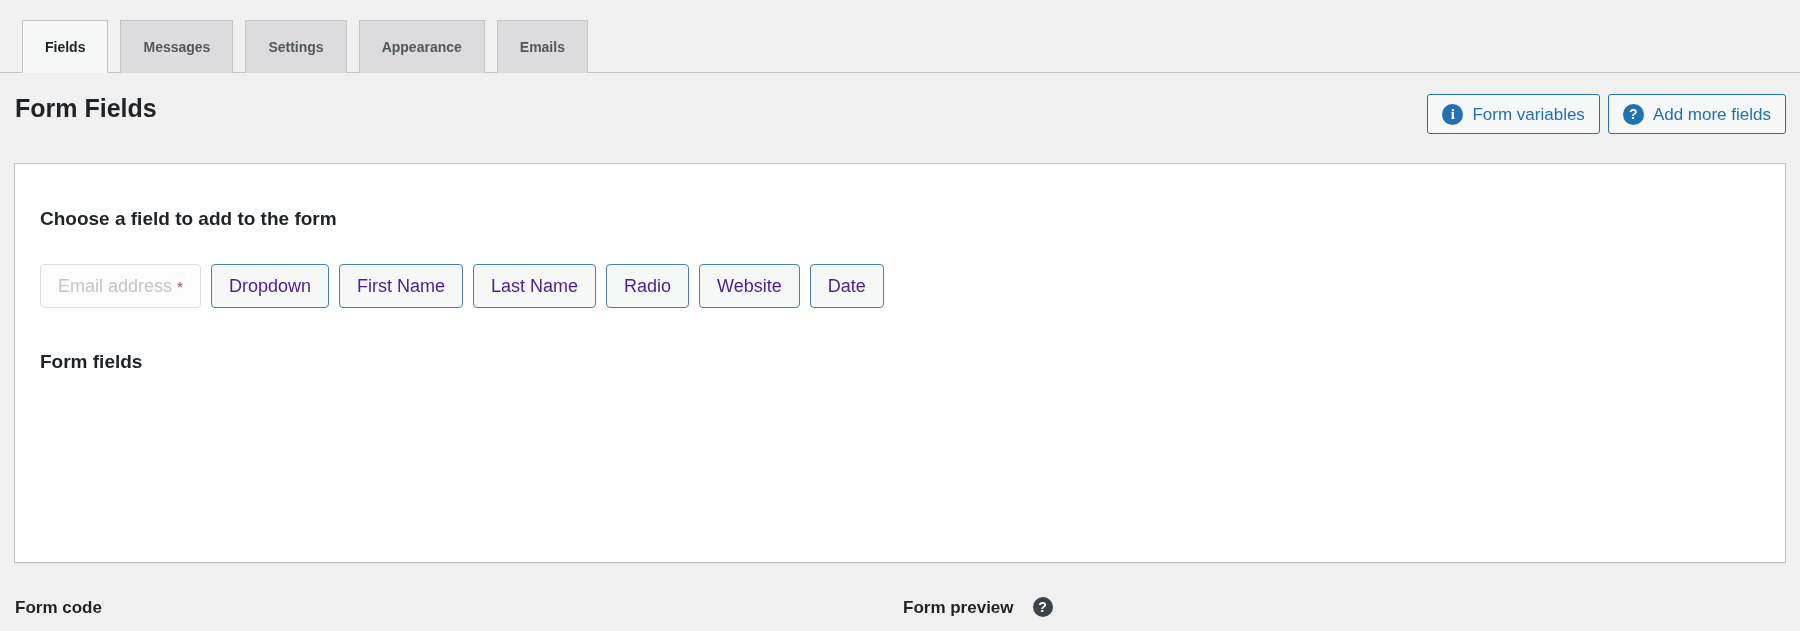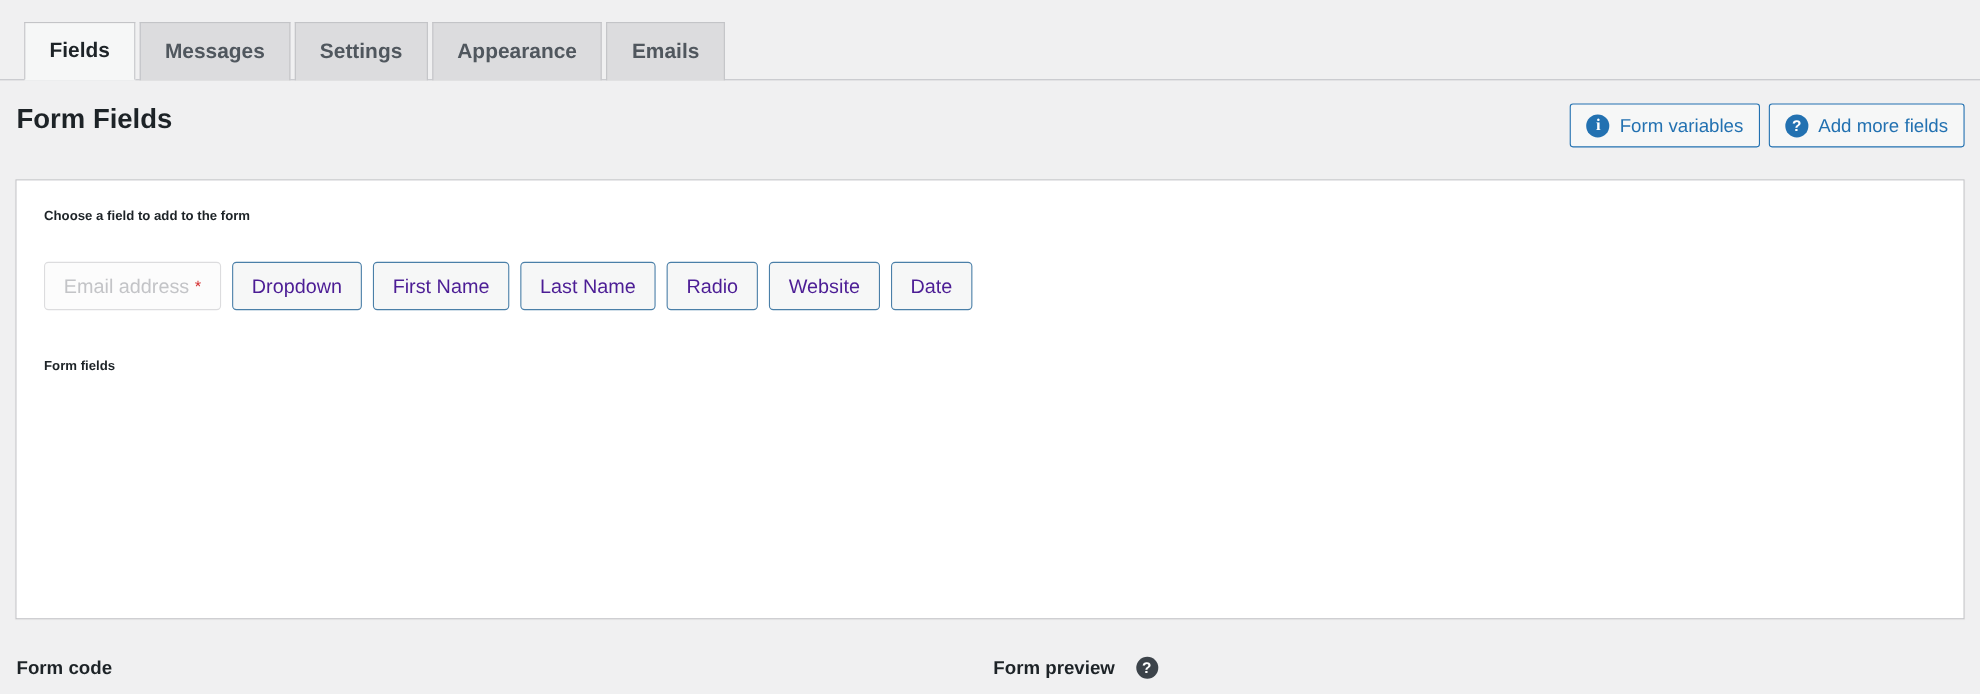--- a/index.html
+++ b/index.html
@@ -29,28 +29,28 @@
     display: flex;
     align-items: flex-end;
   }
   .tab {
     box-sizing: border-box;
     height: 53px;
     padding: 12px 22px;
     display: flex;
     align-items: center;
     justify-content: center;
-    font-size: 19px;
+    font-size: 14px;
     line-height: 1;
     background: #dcdcde;
     border: 1px solid #c3c4c7;
     border-bottom: none;
     color: #50575e;
     font-weight: bold;
-    margin-right: 4px;
+    margin-right: 12px;
     margin-bottom: -1px;
     cursor: pointer;
     white-space: nowrap;
   }
   .tab.active {
     background: #f6f7f7;
     color: #1d2327;
     border-bottom: 1px solid #f6f7f7;
     position: relative;
     z-index: 2;
@@ -122,25 +122,26 @@
     top: 163px;
     width: 1772px;
     height: 400px;
     box-sizing: border-box;
     background: #ffffff;
     border: 1px solid #c3c4c7;
     box-shadow: 0 1px 1px rgba(0,0,0,.04);
   }
   .card-inner { padding: 26px 25px 0 25px; }
   .section-label {
-    font-size: 12px;
-    font-weight: bold;
-    color: #1d2327;
-    line-height: 1;
-    white-space: nowrap;
+    font-size: 19px;
+    font-weight: bold;
+    color: #1d2327;
+    line-height: 1;
+    white-space: nowrap;
+    margin-top: 19px;
   }
   .lead-label { margin-bottom: 36px; }
   .group-label { margin-bottom: 24px; }
   .chip-row {
     display: flex;
     flex-wrap: wrap;
     gap: 10px;
     margin-bottom: 44px;
   }
   .chip {

